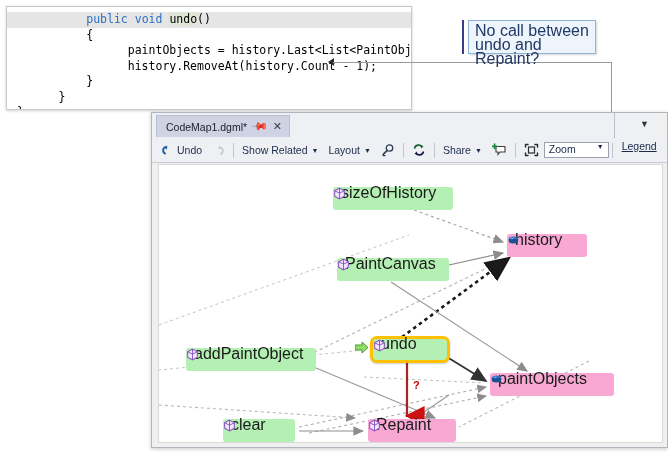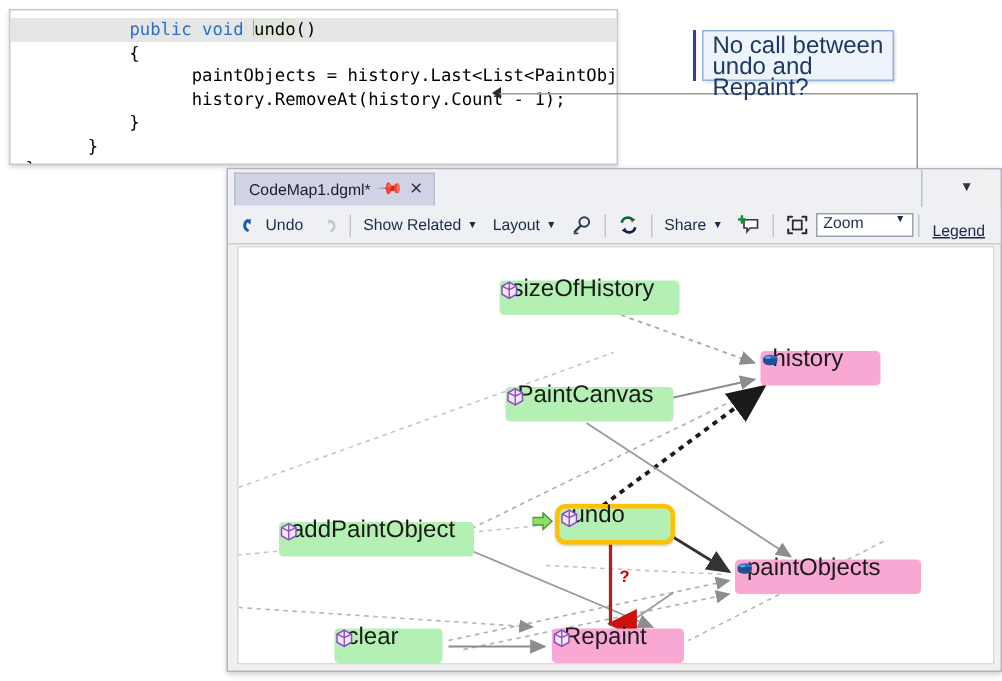--- a/index.html
+++ b/index.html
@@ -130,21 +130,21 @@
   .tbsep{width:0;height:15px;border-left:1px solid #c2c5cd;margin:0 3px;}
   .tbcaret{font-size:7px;line-height:1;color:#1b2a4a;margin-left:1px;}
   .disabled{opacity:.35;}
   #zoom-box{
     display:flex;align-items:flex-start;gap:20px;
     height:16px;padding:0 4px;
     background:#ffffff;border:1px solid #9aa0ad;
     box-sizing:border-box;
   }
   #legend-btn{
-    display:flex;align-items:flex-end;height:20px;padding:0 6px;text-decoration:underline;
+    display:flex;align-items:flex-start;height:20px;padding:0 6px;text-decoration:underline;
   }
 
   
   #canvas{
     position:absolute;left:6px;top:51px;right:4px;bottom:4px;
     background:#ffffff;
     border:1px solid #d9d9d9;
     box-sizing:border-box;
     overflow:hidden;
   }

